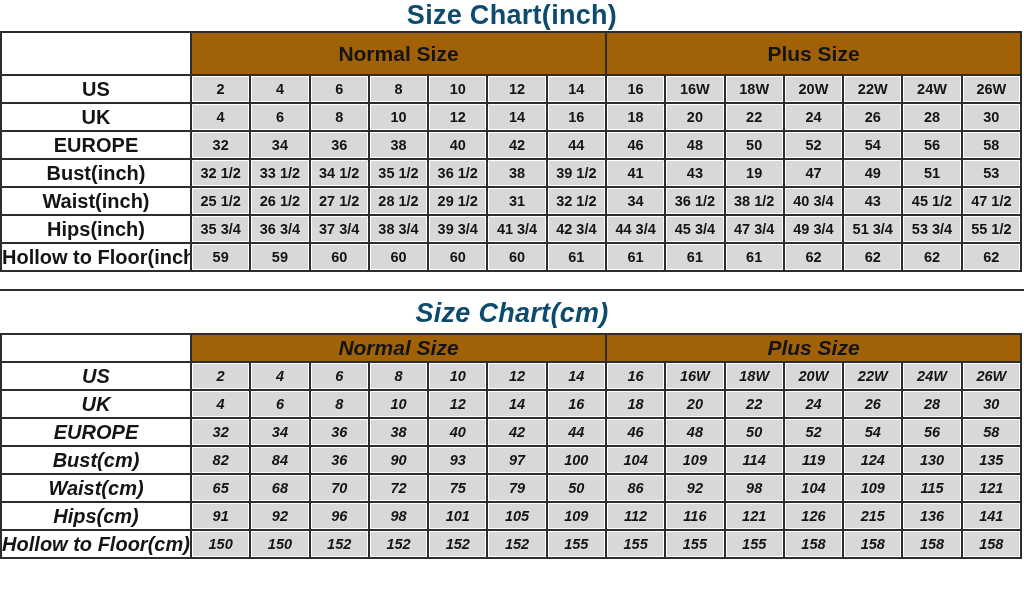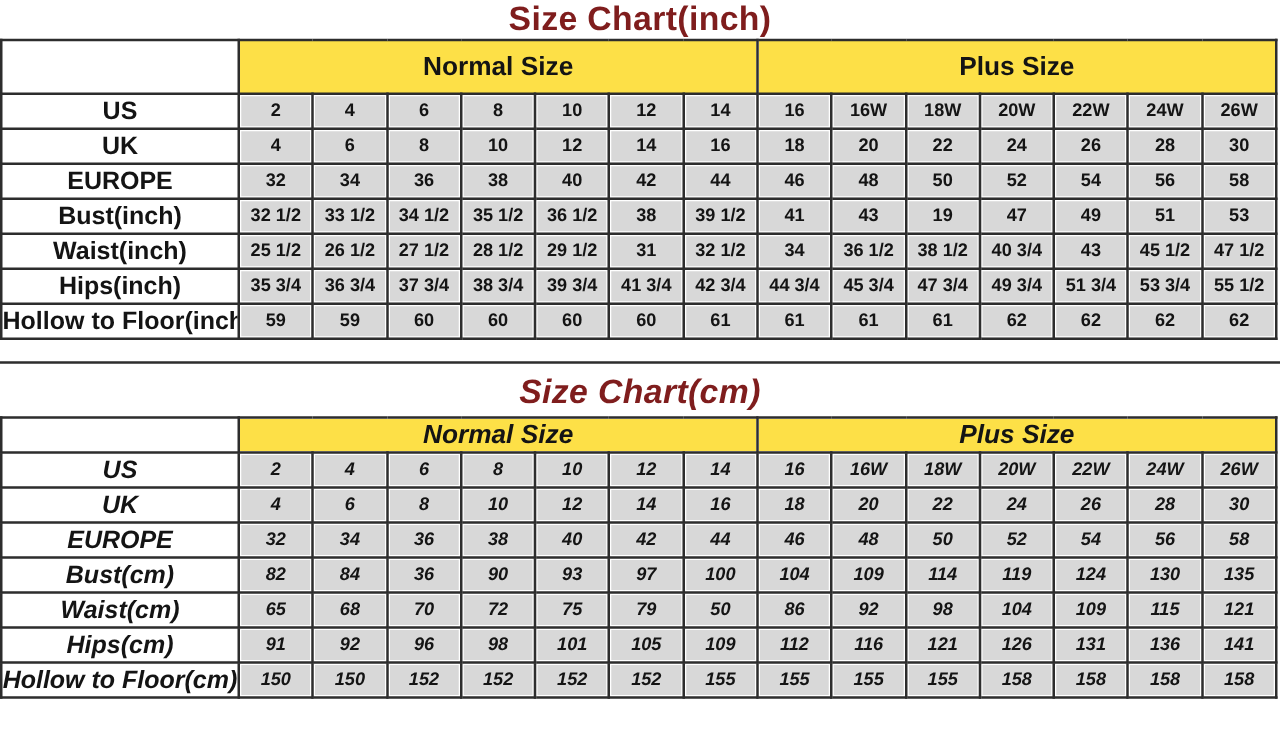--- a/index.html
+++ b/index.html
@@ -17,21 +17,21 @@
     height: 600px;
     position: relative;
   }
   .chart-title {
     text-align: center;
     font-size: 27px;
     font-weight: 800;
     line-height: 31px;
     height: 31px;
     letter-spacing: 0.3px;
-    color: #7f1d1d;
+    color: #0c4a6e;
   }
   .section-cm {
     border-top: 2px solid var(--border, #2d2d2d);
     margin-top: 17px;
     padding-top: 2px;
     font-style: italic;
   }
   .section-cm .chart-title {
     line-height: 40px;
     height: 40px;
@@ -50,21 +50,21 @@
     padding: 0;
     font-size: 15px;
     font-weight: 700;
     height: 26px;
     white-space: nowrap;
     overflow: hidden;
   }
   table.size-table thead th.group {
     font-size: 21px;
     font-weight: 700;
-    background: #fde047;
+    background: #a16207;
   }
   table.size-table thead th.corner { background: #ffffff; }
   table.tall-head thead th { height: 41px; }
   table.size-table tbody th.rowlabel {
     background: #ffffff;
     font-size: 20px;
     font-weight: 700;
   }
   table.size-table tbody td {
     background: var(--cell-bg, #d8d8d8);
@@ -347,21 +347,21 @@
             <td>92</td>
             <td>96</td>
             <td>98</td>
             <td>101</td>
             <td>105</td>
             <td>109</td>
             <td>112</td>
             <td>116</td>
             <td>121</td>
             <td>126</td>
-            <td>131</td>
+            <td>215</td>
             <td>136</td>
             <td>141</td>
           </tr>
           <tr>
             <th class="rowlabel">Hollow to Floor(cm)</th>
             <td>150</td>
             <td>150</td>
             <td>152</td>
             <td>152</td>
             <td>152</td>

